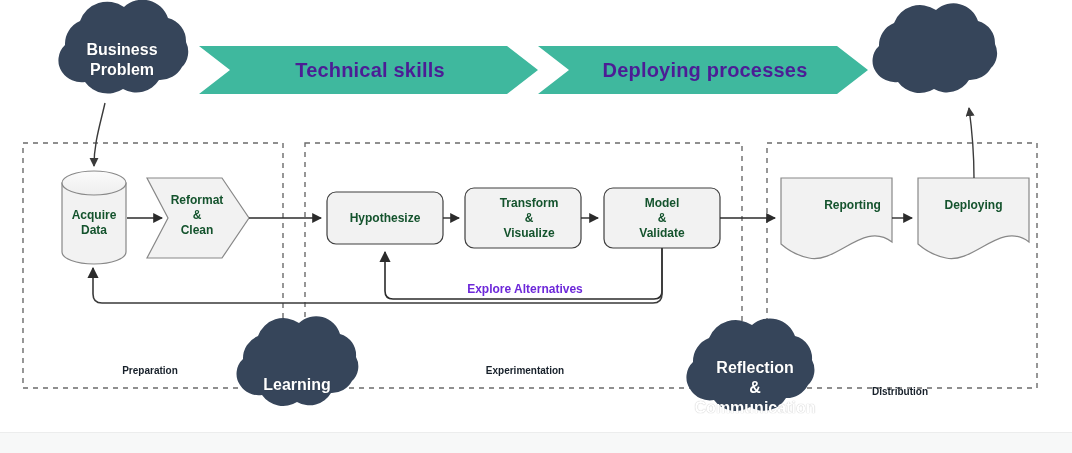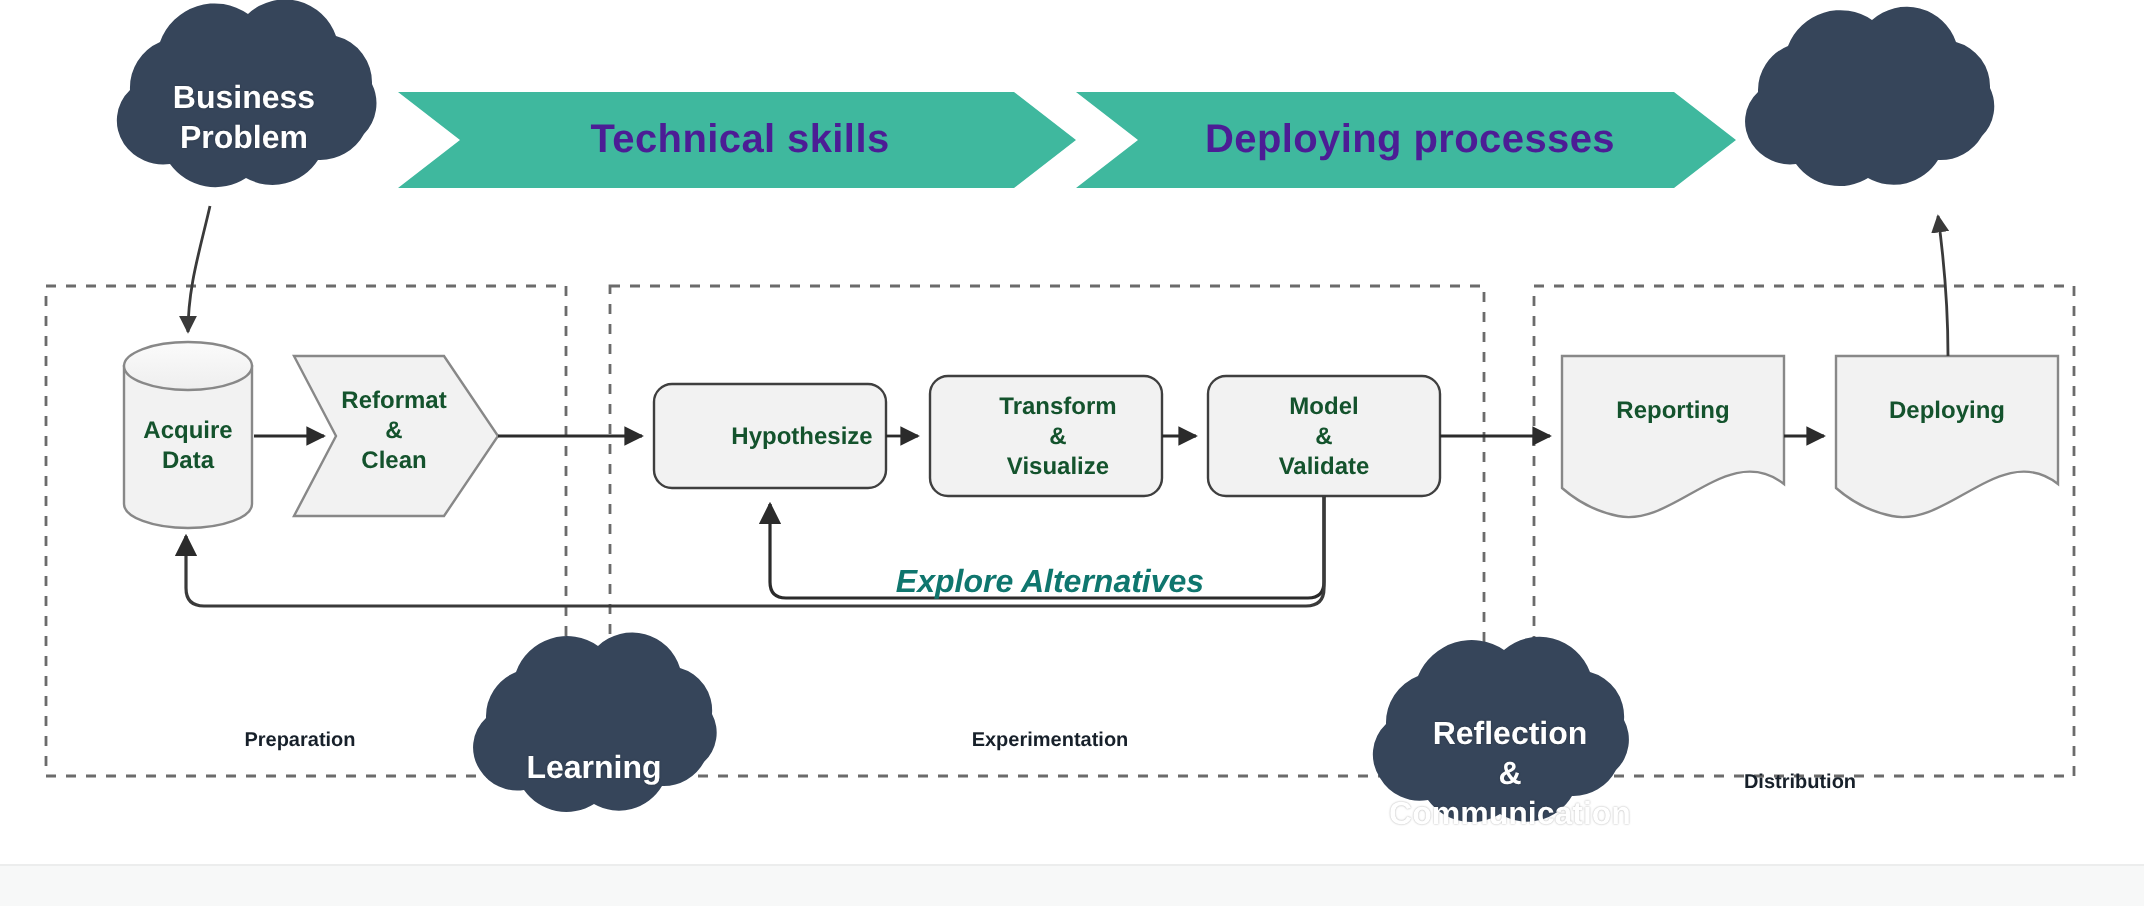--- a/index.html
+++ b/index.html
@@ -28,21 +28,21 @@
     text-shadow:0 0 1px rgba(0,0,0,.35);
   }
   .banner-lbl{
     color:#4c1d95;
     font-size:20px;
     font-weight:bold;
     letter-spacing:.2px;
   }
   .node-lbl{font-size:12px;color:#14532d;}
   .zone-lbl{font-size:10px;color:#17202a;}
-  .loop-lbl{font-size:16px;color:#0f766e;font-style:italic;}
+  .loop-lbl{font-size:12px;color:#6d28d9;}
   .footer{
     position:absolute;left:0;top:432px;width:1072px;height:21px;
     background:#f7f8f8;border-top:1px solid #eceded;
   }
 </style>
 </head>
 <body>
 
 <div id="stage">
 
@@ -205,31 +205,31 @@
 
   <div class="lbl banner-lbl" style="left:570px;top:58px;width:270px;">Deploying processes</div>
 
   <div class="lbl node-lbl" style="left:62px;top:208px;width:64px;">Acquire
 Data</div>
 
   <div class="lbl node-lbl" style="left:156px;top:193px;width:82px;">Reformat
 &amp;
 Clean</div>
 
-  <div class="lbl node-lbl" style="left:327px;top:211px;width:116px;padding-left:16px;">Hypothesize</div>
+  <div class="lbl node-lbl" style="left:327px;top:211px;width:116px;">Hypothesize</div>
 
   <div class="lbl node-lbl" style="left:465px;top:196px;width:128px;">Transform
 &amp;
 Visualize</div>
 
   <div class="lbl node-lbl" style="left:604px;top:196px;width:116px;">Model
 &amp;
 Validate</div>
 
-  <div class="lbl node-lbl" style="left:781px;top:198px;width:111px;">Reporting</div>
+  <div class="lbl node-lbl" style="left:781px;top:198px;width:111px;padding-left:16px;">Reporting</div>
 
   <div class="lbl node-lbl" style="left:918px;top:198px;width:111px;">Deploying</div>
 
   <div class="lbl zone-lbl" style="left:90px;top:365px;width:120px;">Preparation</div>
 
   <div class="lbl zone-lbl" style="left:460px;top:365px;width:130px;">Experimentation</div>
 
   <div class="lbl zone-lbl" style="left:840px;top:386px;width:120px;">Distribution</div>
 
   <div class="lbl loop-lbl" style="left:440px;top:282px;width:170px;">Explore Alternatives</div>

